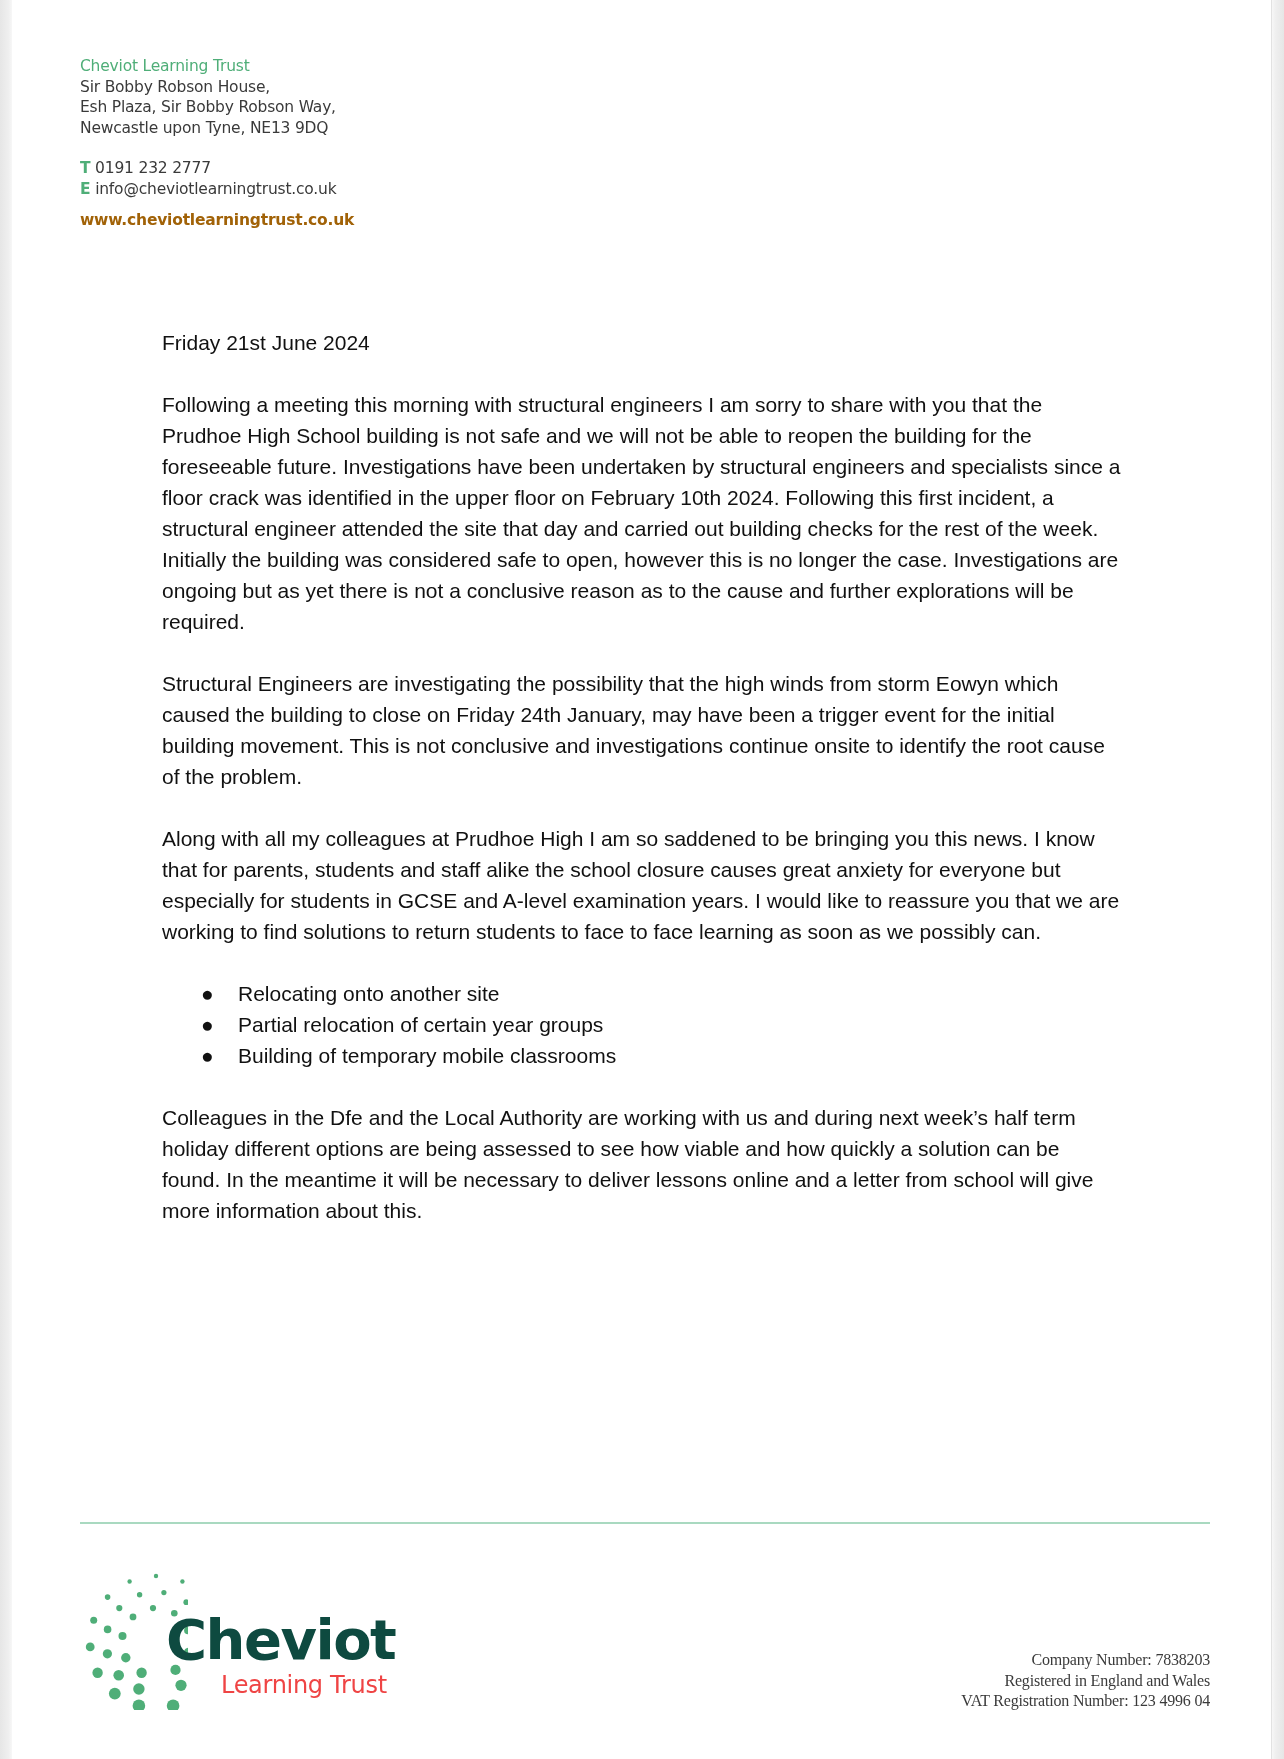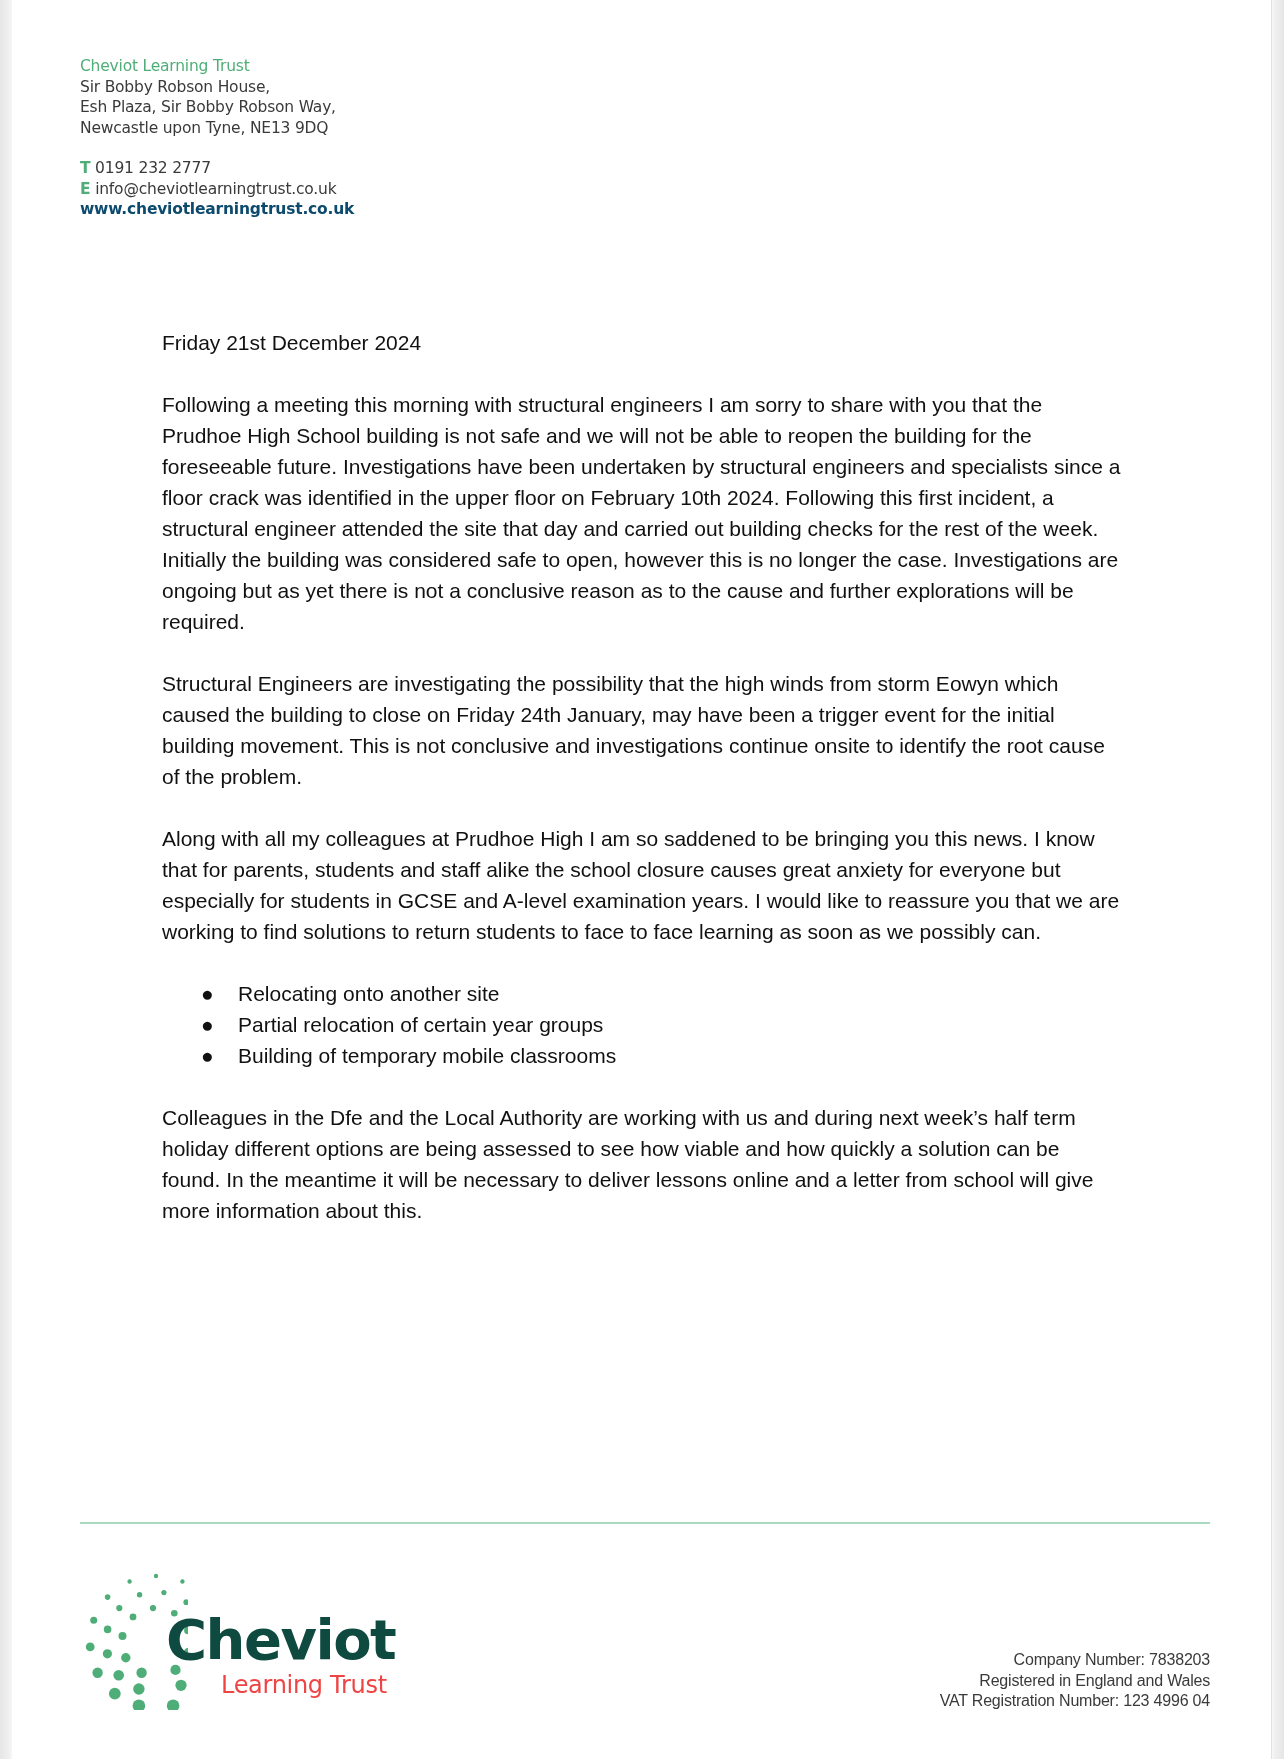--- a/index.html
+++ b/index.html
@@ -26,21 +26,21 @@
       position: absolute; left: 80px; top: 56px;
       font-family: "DejaVu Sans", sans-serif;
       font-size: 15.5px;
       line-height: 20.5px;
       color: #3a3a3a;
       letter-spacing: -0.2px;
     }
     .lh-org { color: #4fae78; font-weight: normal; }
     .lh-gap { height: 20px; }
     .lh-key { color: #4fae78; font-weight: bold; }
-    .lh-web { color: #0c4a6e; font-weight: bold; }
+    .lh-web { color: #a16207; font-weight: bold; margin-top: 11px; }
 
     
     .letter {
       position: absolute; left: 162px; top: 327px; width: 960px;
       font-size: 21px;
       line-height: 31px;
       color: #111111;
     }
     .letter p { margin: 0; }
     .date { margin-bottom: 31px !important; }
@@ -79,21 +79,21 @@
       position: absolute; left: 143px; top: 102px;
       font-family: "DejaVu Sans", sans-serif;
       font-size: 24px;
       line-height: 26px;
       color: #ef4444;
       letter-spacing: -0.3px;
     }
     .company-info {
       position: absolute; right: 74px; top: 1650px;
       text-align: right;
-      font-family: Liberation Sans, sans-serif;
+      font-family: Liberation Serif, serif;
       font-size: 16px;
       line-height: 20.5px;
       color: #3a3a3a;
       letter-spacing: -0.2px;
     }
   </style>
 </head>
 <body>
 
 <div class="edge-left"></div>
@@ -110,21 +110,21 @@
     <span>0191 232 2777</span>
   </div>
   <div>
     <span class="lh-key">E</span>
     <span>info@cheviotlearningtrust.co.uk</span>
   </div>
   <div class="lh-web">www.cheviotlearningtrust.co.uk</div>
 </header>
 
 <main class="letter">
-  <p class="date">Friday 21st December 2024</p>
+  <p class="date">Friday 21st June 2024</p>
   <p class="para">Following a meeting this morning with structural engineers I am sorry to share with you that the Prudhoe High School building is not safe and we will not be able to reopen the building for the foreseeable future.  Investigations have been undertaken by structural engineers and specialists since a floor crack was identified in the upper floor on February 10th 2024. Following this first incident, a structural engineer attended the site that day and carried out building checks for the rest of the week.  Initially the building was considered safe to open, however this is no longer the case.  Investigations are ongoing but as yet there is not a conclusive reason as to the cause and further explorations will be required.</p>
   <p class="para">Structural Engineers are investigating the possibility that the high winds from storm Eowyn which caused the building to close on Friday 24th January, may have been a trigger event for the initial building movement. This is not conclusive and investigations continue onsite to identify the root cause of the problem.</p>
   <p class="para">Along with all my colleagues at Prudhoe High I am so saddened to be bringing you this news.  I know that for parents, students and staff alike the school closure causes great anxiety for everyone but especially for students in GCSE and A-level examination years. I would like to reassure you that we are working to find solutions to return students to face to face learning as soon as we possibly can.</p>
   <ul class="options-list">
     <li>
       <span class="bullet">●</span>
       <span>Relocating onto another site</span>
     </li>
     <li>
       <span class="bullet">●</span>

